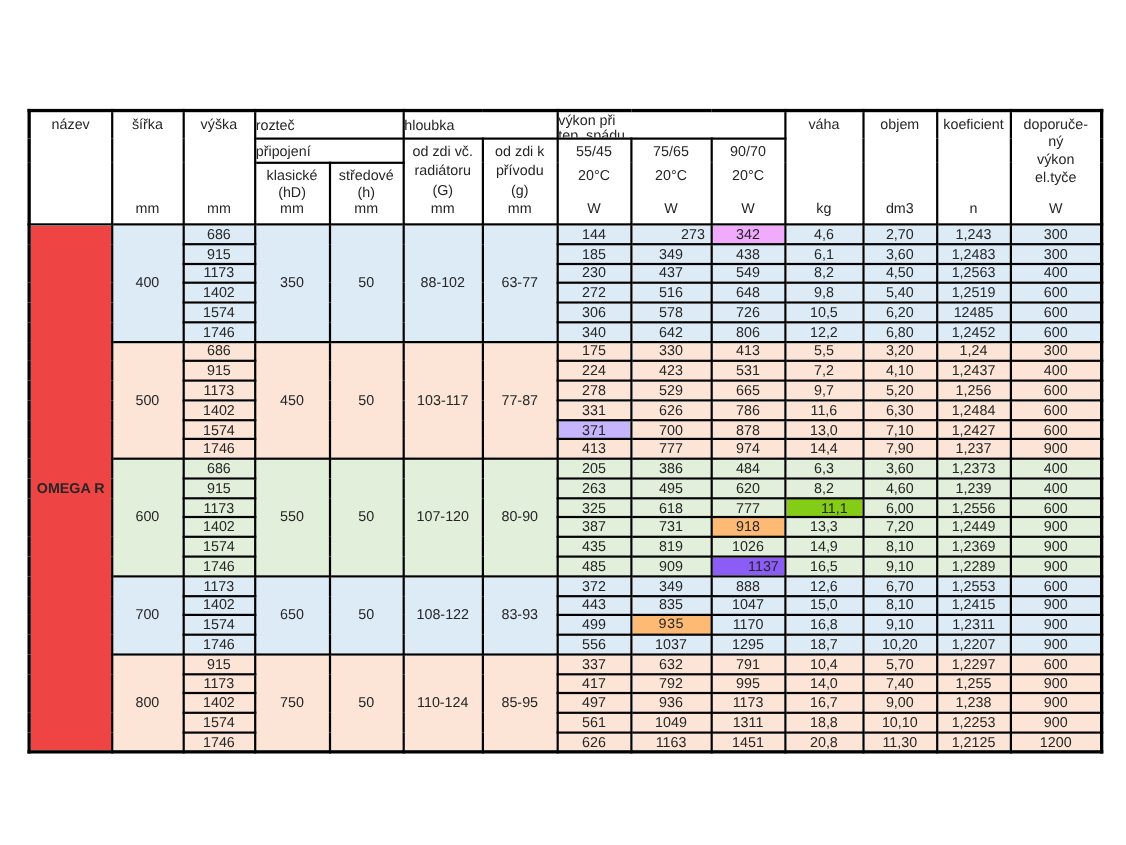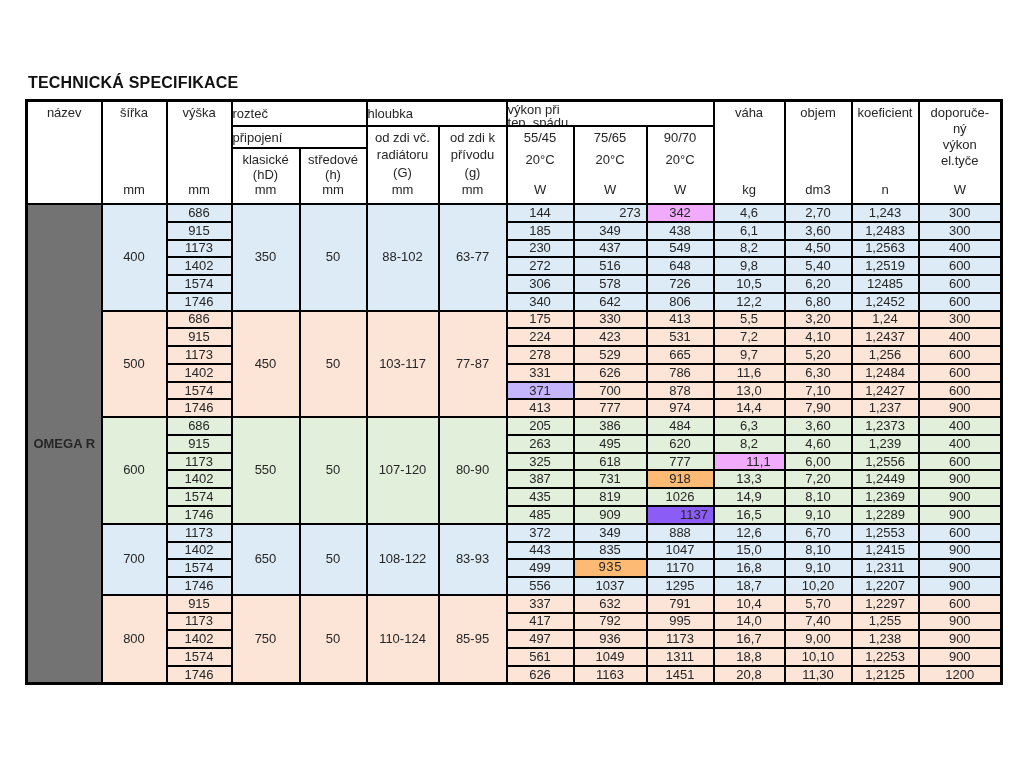--- a/index.html
+++ b/index.html
@@ -13,27 +13,26 @@
   td.hc{vertical-align:top;text-align:center;}
   td.band{vertical-align:middle;text-align:left;padding-left:8px;}
   .vfull,.v23,.v3{display:flex;flex-direction:column;justify-content:space-between;align-items:center;box-sizing:border-box;padding:3px 1px 2px 1px;}
   .vfull{height:97px;} .v23{height:72px;} .v3{height:50px;}
   .stack{display:flex;flex-direction:column;align-items:center;line-height:16px;}
   .cliptext{height:21px;overflow:hidden;line-height:12.5px;padding-top:2px;}
   .spacer{height:0;}
   
   tr.dr{height:17.78px;}
   td.dc{text-align:center;vertical-align:middle;color:#3f3f3f;line-height:14px;}
-  td.product{background:#737373;font-weight:bold;color:#111;font-size:12.5px;}
+  td.product{background:#ef4444;font-weight:bold;color:#111;font-size:12.5px;}
 </style>
 </head>
 <body>
 
 <div class="page">
-  <div class="title">TECHNICKÁ SPECIFIKACE</div>
 
   <table class="spec">
     <colgroup>
       <col style="width:75px">
         <col style="width:65px">
         <col style="width:65px">
       <col style="width:68px">
         <col style="width:67px">
         <col style="width:72px">
       <col style="width:68px">
@@ -318,21 +317,21 @@
           <td class="dc" style="background: rgb(226, 239, 218);">8,2</td>
           <td class="dc" style="background: rgb(226, 239, 218);">4,60</td>
           <td class="dc" style="background: rgb(226, 239, 218);">1,239</td>
           <td class="dc" style="background: rgb(226, 239, 218);">400</td>
         </tr>
         <tr class="dr">
           <td class="dc" style="background: rgb(226, 239, 218);">1173</td>
           <td class="dc" style="background: rgb(226, 239, 218);">325</td>
           <td class="dc" style="background: rgb(226, 239, 218);">618</td>
           <td class="dc" style="background: rgb(226, 239, 218);">777</td>
-          <td class="dc" style="background: #f0abfc; padding-left: 19px;">11,1</td>
+          <td class="dc" style="background: #84cc16; padding-left: 19px;">11,1</td>
           <td class="dc" style="background: rgb(226, 239, 218);">6,00</td>
           <td class="dc" style="background: rgb(226, 239, 218);">1,2556</td>
           <td class="dc" style="background: rgb(226, 239, 218);">600</td>
         </tr>
         <tr class="dr">
           <td class="dc" style="background: rgb(226, 239, 218);">1402</td>
           <td class="dc" style="background: rgb(226, 239, 218);">387</td>
           <td class="dc" style="background: rgb(226, 239, 218);">731</td>
           <td class="dc" style="background: #fdba74;">918</td>
           <td class="dc" style="background: rgb(226, 239, 218);">13,3</td>

